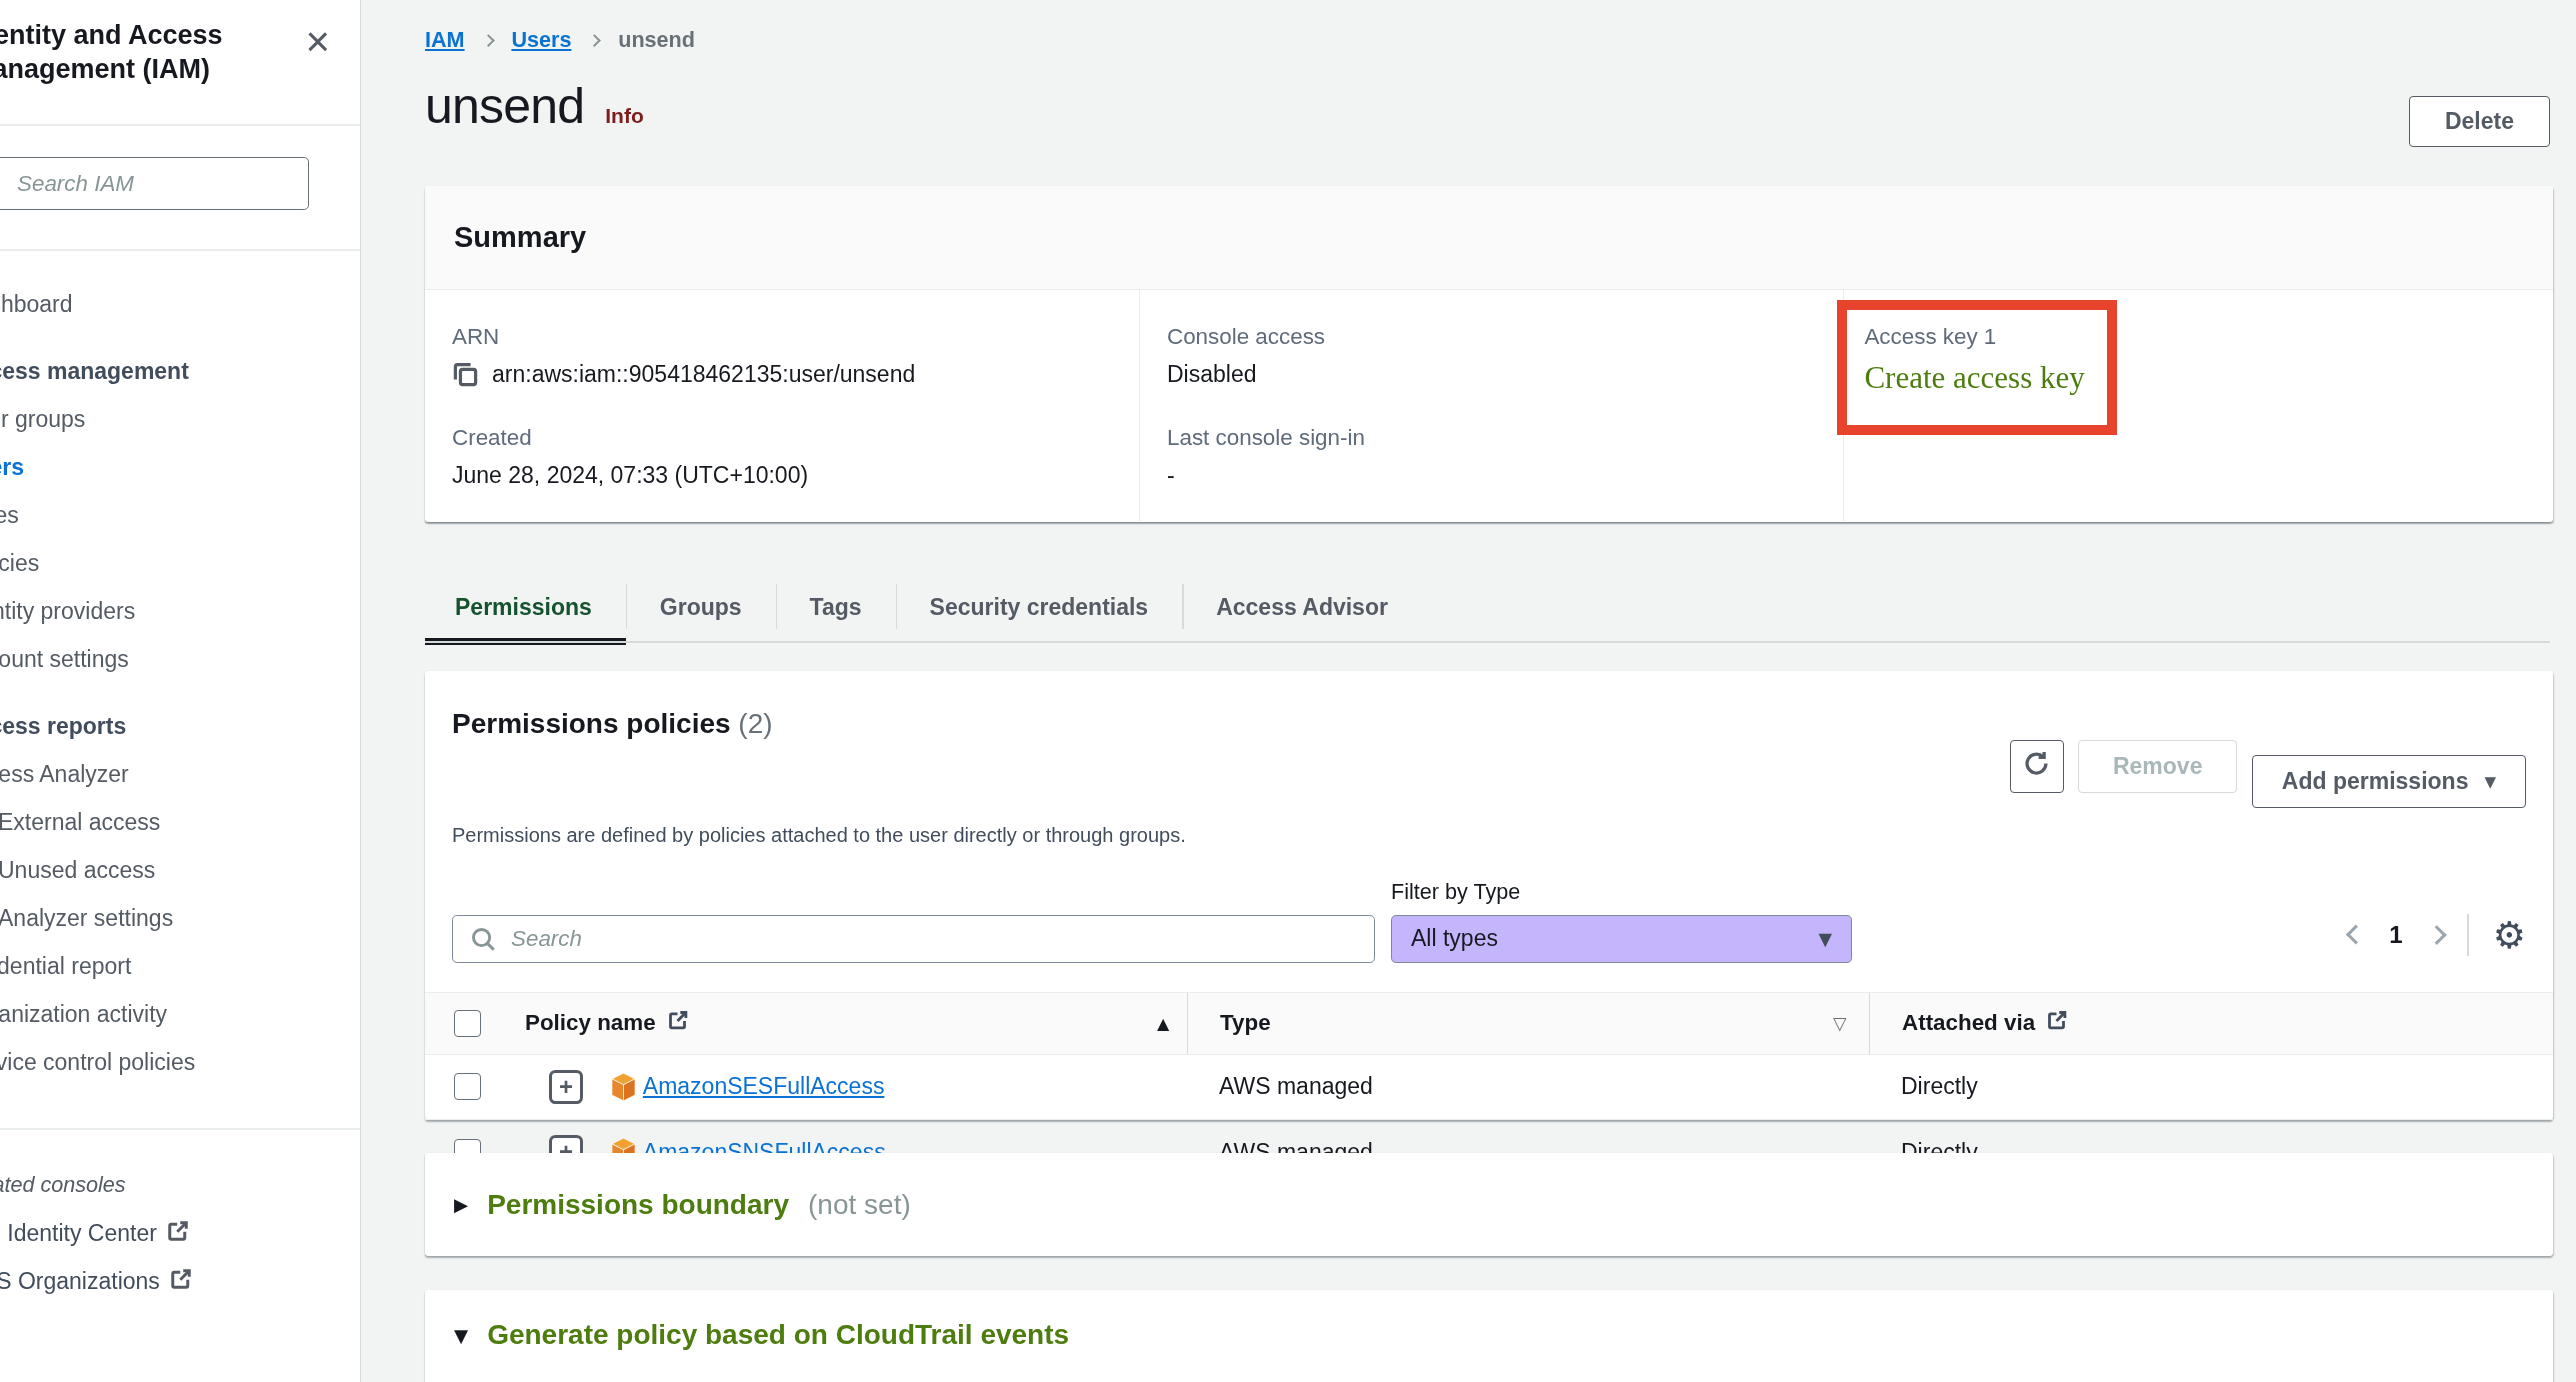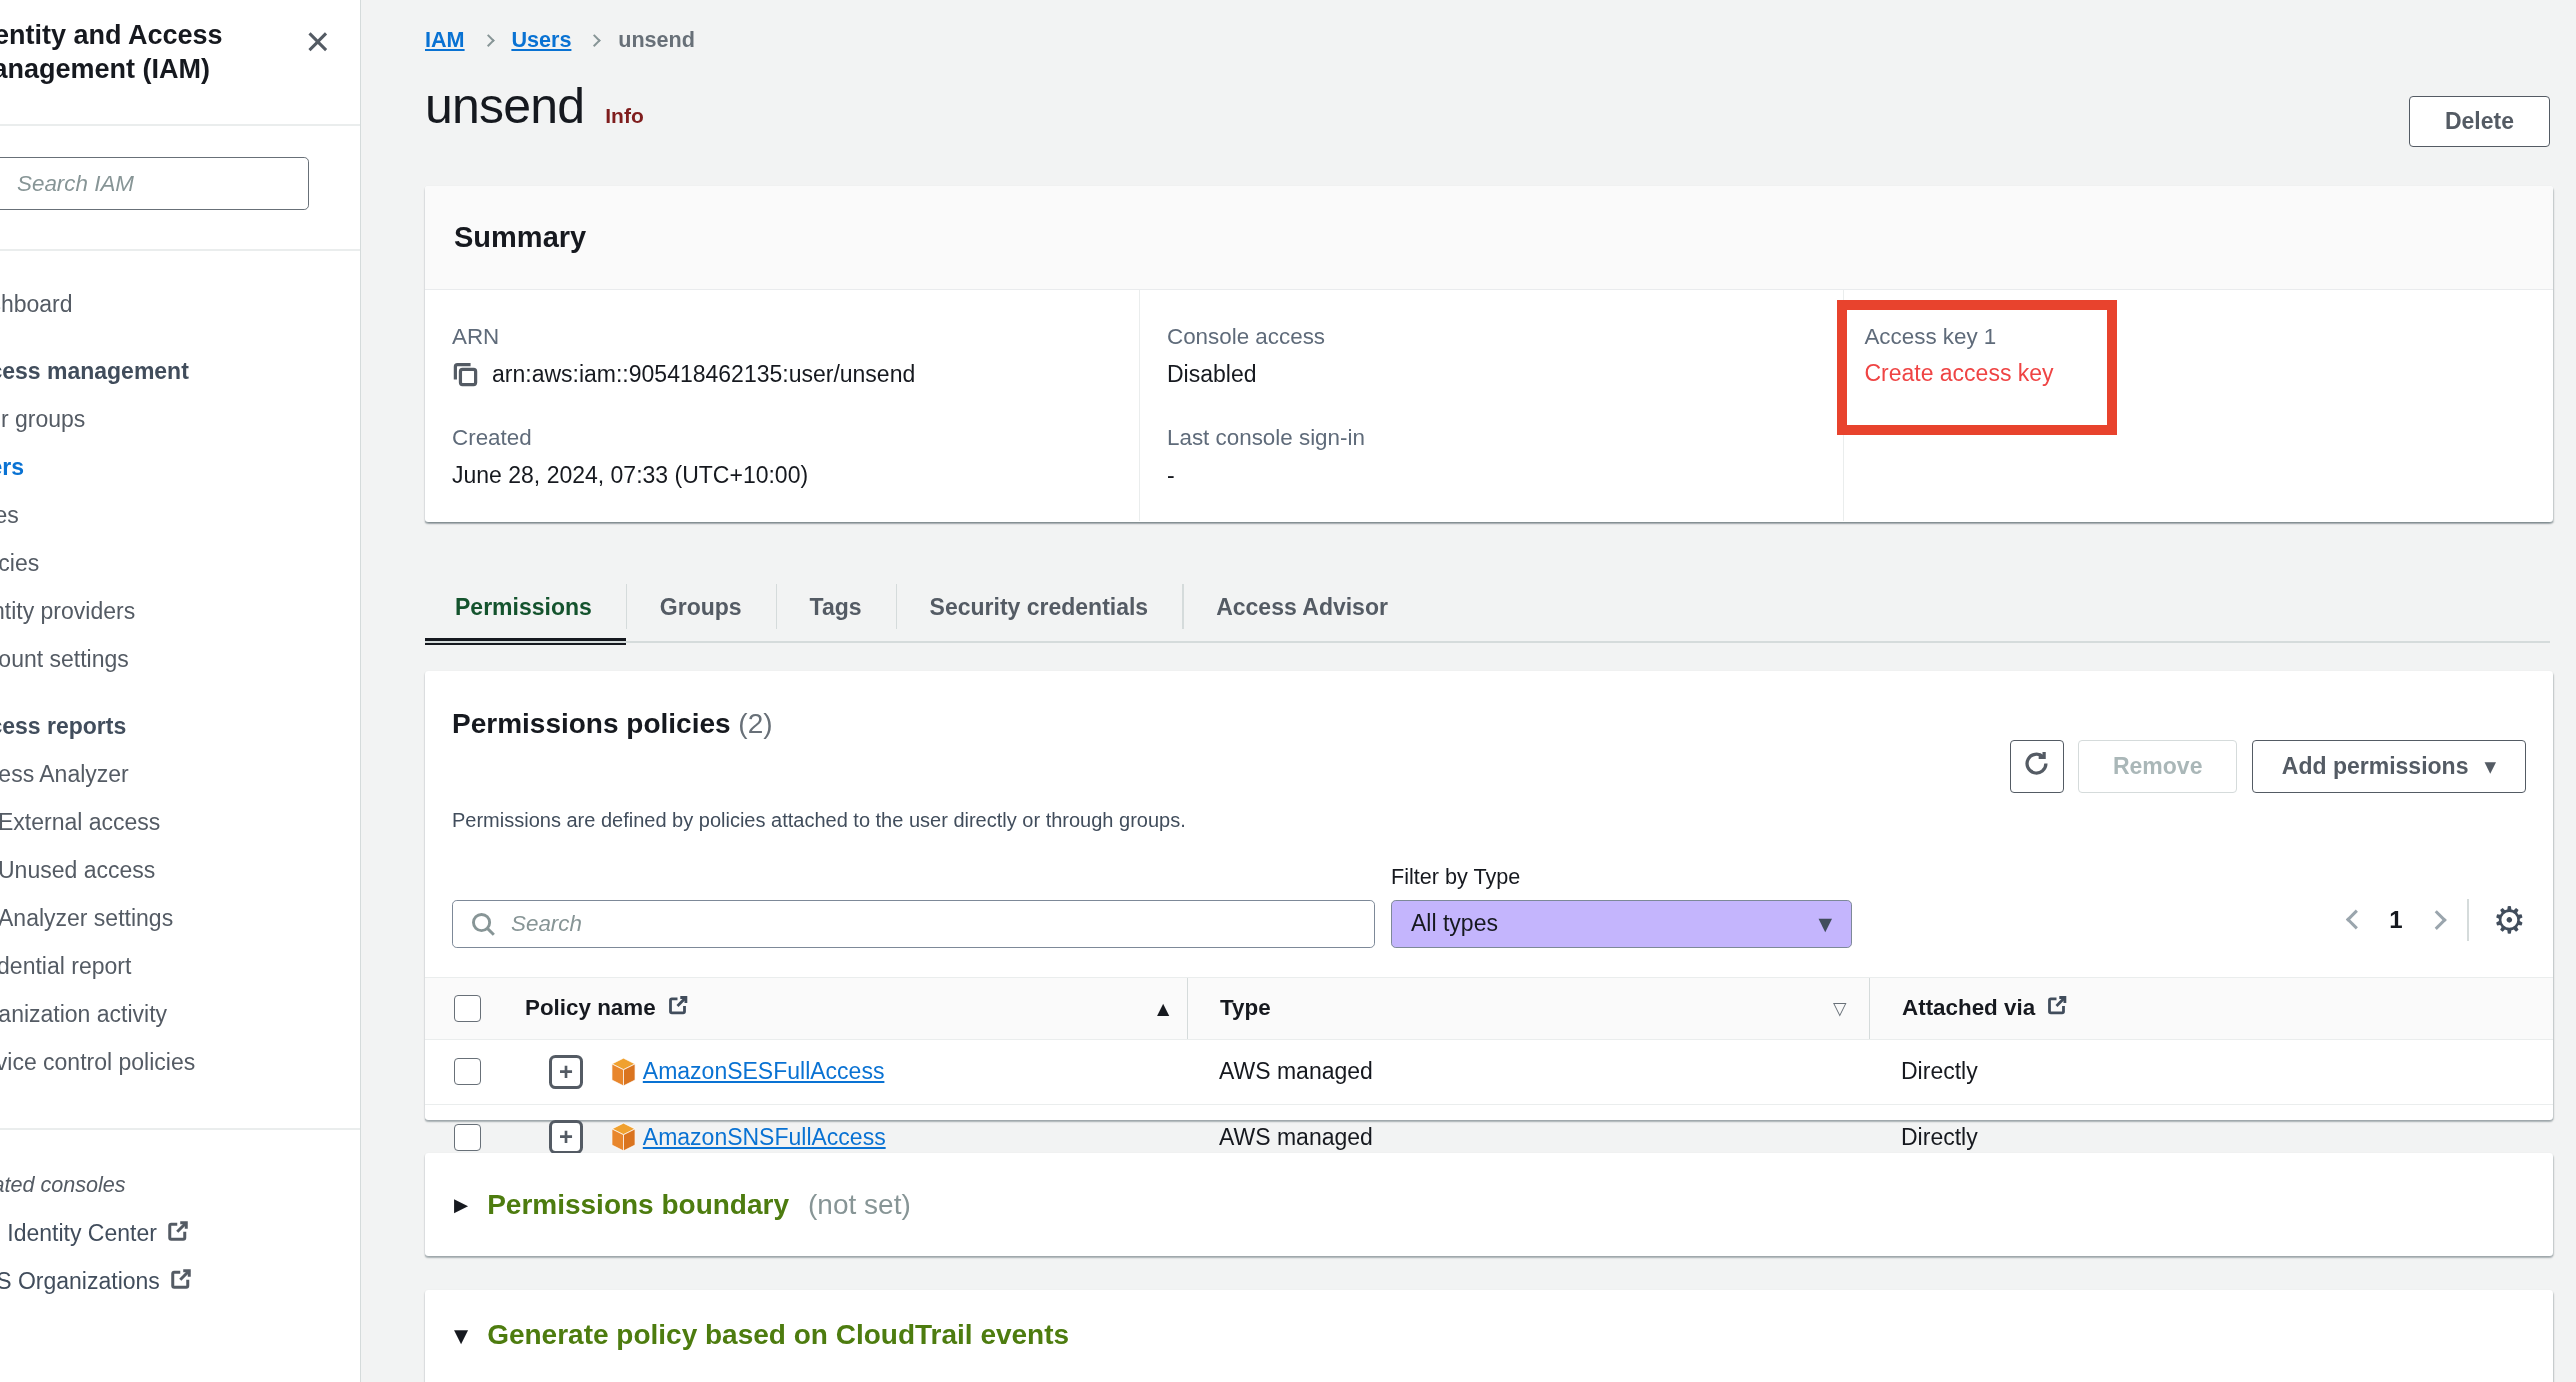--- a/index.html
+++ b/index.html
@@ -69,39 +69,39 @@
   .sum-col + .sum-col { border-left:1.6px solid #eaeded; }
   .fld-label { font-size:22.4px; color:#5f6b7a; margin-bottom:11.2px; }
   .fld-value { font-size:23px; color:#16191f; display:flex; align-items:center; }
   .fld-block + .fld-block { margin-top:37px; }
   .copy-ico { color:#545b64; margin-right:13px; cursor:pointer; display:inline-flex; }
   .annotation-box {
     position:absolute; left:-7.2px; top:9.6px; width:280px; height:135px;
     border:10.4px solid #e8432d; padding:14.4px 0 0 17.6px; background:transparent;
   }
   .annotation-box .fld-label { margin-bottom:9.6px; }
-  .blue-link { color:#ef4444; cursor:pointer; font-size:23px; }
+  .blue-link { color:#4d7c0f; cursor:pointer; font-size:31px;font-family:Liberation Serif, serif; }
   
   .tabs { position:absolute; left:62px; top:574px; display:flex; list-style:none; }
   .tab { position:relative; padding:16px 34px; font-size:23px; font-weight:bold; color:#545b64; cursor:pointer; height:66px; display:flex; align-items:center; }
   .tab:first-child { padding-left:30px; }
   .tab + .tab::before { content:""; position:absolute; left:0; top:9.6px; height:45px; width:1.6px; background:#d5dbdb; }
   .tab.active { color:#14532d;text-align:center; }
   .tab.active::after { content:""; position:absolute; left:0; right:0; bottom:-4.8px; height:7.2px; background:#16191f; }
   .tabs-rule { position:absolute; left:62px; right:26px; top:641px; height:1.6px; background:#d5dbdb; }
   
   .pol-card { top:671px; height:449px; }
   .pol-head { display:flex; align-items:flex-start; padding:24px 27px 0 27px;flex-direction:column; }
   .pol-title { font-size:28px; font-weight:bold; color:#16191f; margin-top:13px; }
   .pol-count { font-weight:400; color:#687078; }
   .pol-actions { margin-left:auto; display:flex; gap:14.4px; }
   .btn { background:#fff; border:1.6px solid #545b64; border-radius:4px; height:53px; font-size:23px; font-weight:bold; color:#545b64; cursor:pointer; font-family:inherit; display:flex; align-items:center; }
   .btn-icon { width:54px; justify-content:center; }
   .btn-disabled { border-color:#d5dbdb; color:#aab7b8; cursor:default; padding:0 34px; }
-  .btn-add { padding:8px 29px; gap:16px; }
+  .btn-add { padding:8px 29px; gap:16px;margin-top:15px; }
   .caret-down { font-size:15px; font-family:"DejaVu Sans",sans-serif; }
   .pol-desc { padding:0 27px; margin-top:16px; font-size:20px; color:#414d5c; }
   .filter-row { display:flex; align-items:flex-end; padding:0 27px; margin-top:32px; }
   .search-wrap { position:relative; width:923px; }
   .search-input { width:100%; height:48px; border:1.6px solid #7d8998; border-radius:4.8px; font-size:22.4px; font-style:italic; color:#414d5c; padding-left:58px; font-family:inherit; background:#fff; }
   .search-input::placeholder { color:#879596; font-style:italic; }
   .search-ico { position:absolute; left:17.6px; top:11.2px; color:#879596; }
   .filter-group { margin-left:16px; }
   .filter-label { font-size:21.6px; color:#16191f; margin-bottom:9.6px; }
   .select { width:461px; height:48px; border:1.6px solid #7d8998; border-radius:4.8px; background:#c4b5fd; display:flex; align-items:center; padding:0 19px; cursor:pointer; }

